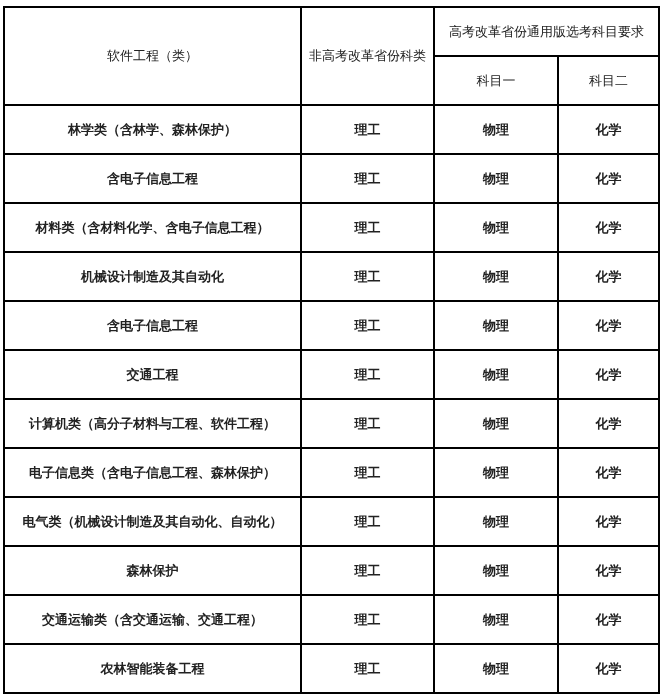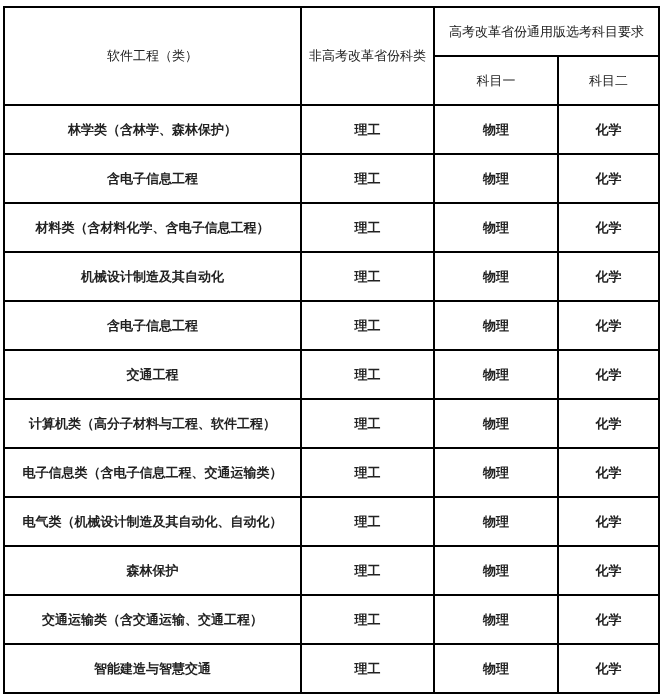--- a/index.html
+++ b/index.html
@@ -101,21 +101,21 @@
       <td>物理</td>
       <td>化学</td>
     </tr>
     <tr class="data-row">
       <td>计算机类（高分子材料与工程、软件工程）</td>
       <td>理工</td>
       <td>物理</td>
       <td>化学</td>
     </tr>
     <tr class="data-row">
-      <td>电子信息类（含电子信息工程、交通运输类）</td>
+      <td>电子信息类（含电子信息工程、森林保护）</td>
       <td>理工</td>
       <td>物理</td>
       <td>化学</td>
     </tr>
     <tr class="data-row">
       <td>电气类（机械设计制造及其自动化、自动化）</td>
       <td>理工</td>
       <td>物理</td>
       <td>化学</td>
     </tr>
@@ -125,19 +125,19 @@
       <td>物理</td>
       <td>化学</td>
     </tr>
     <tr class="data-row">
       <td>交通运输类（含交通运输、交通工程）</td>
       <td>理工</td>
       <td>物理</td>
       <td>化学</td>
     </tr>
     <tr class="data-row">
-      <td>智能建造与智慧交通</td>
+      <td>农林智能装备工程</td>
       <td>理工</td>
       <td>物理</td>
       <td>化学</td>
     </tr>
   </tbody>
 </table>
 
 </body></html>

